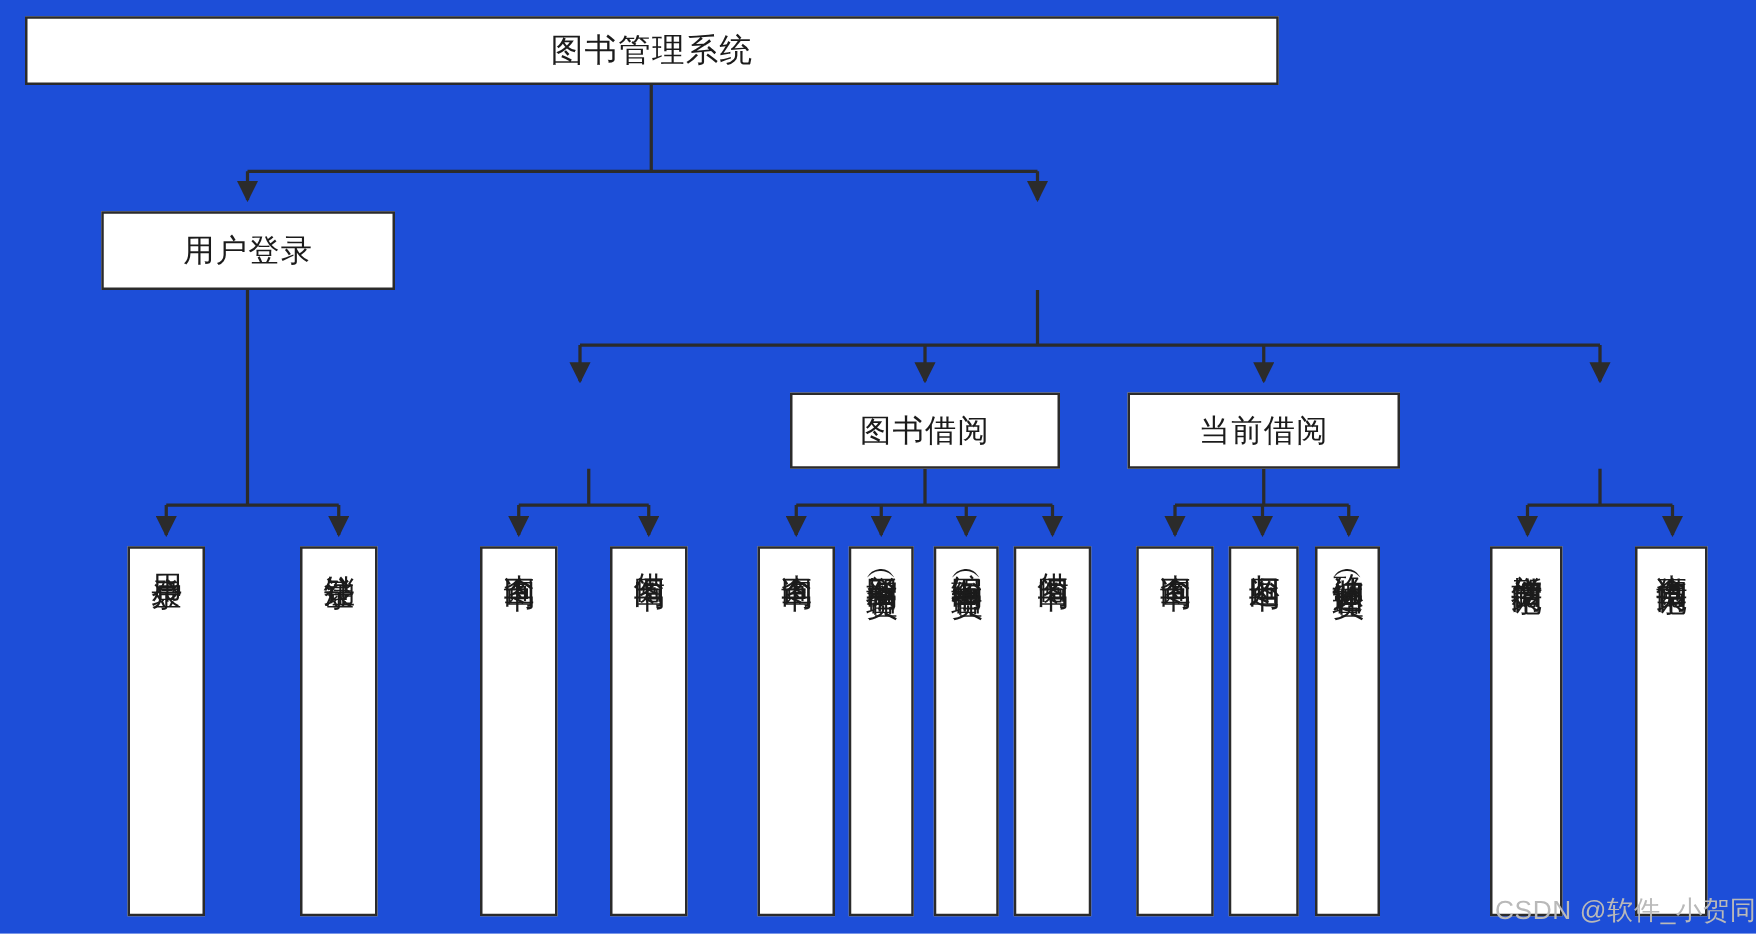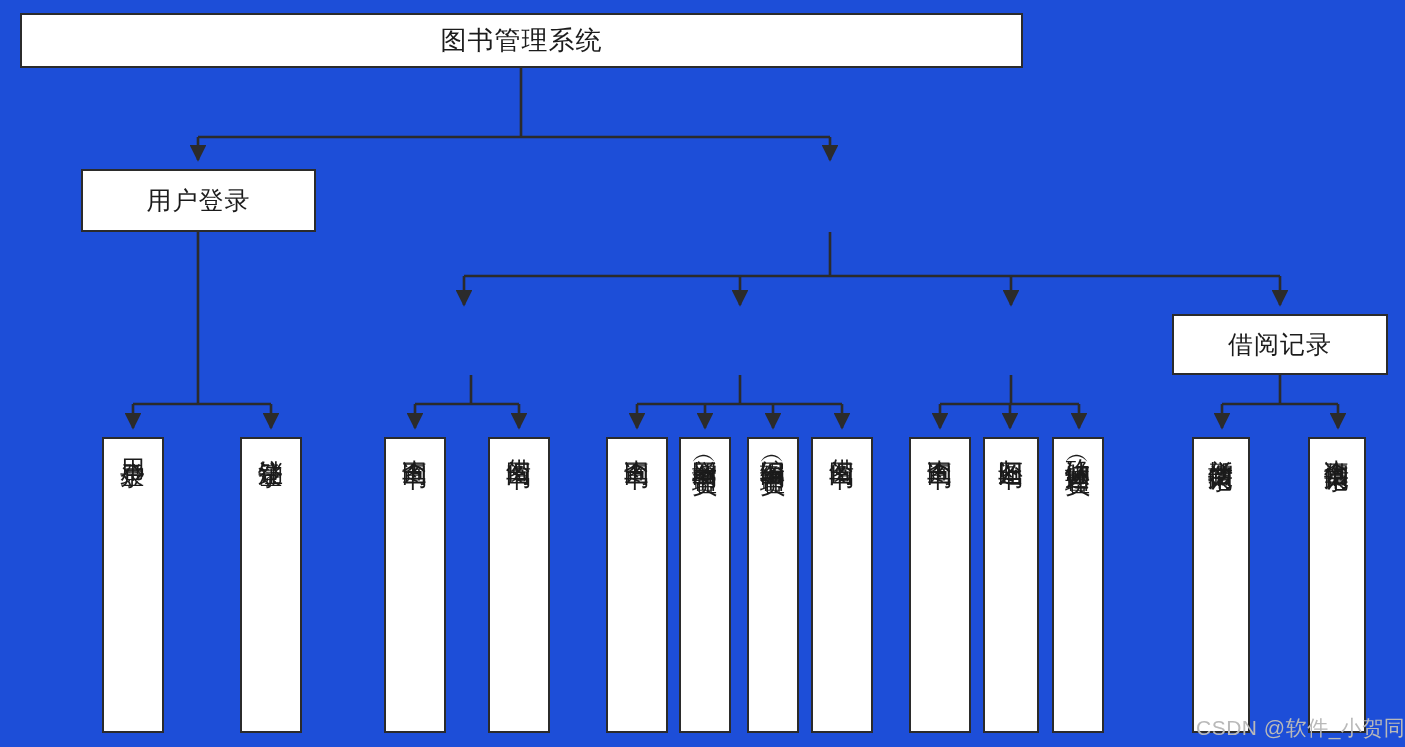--- a/index.html
+++ b/index.html
@@ -121,22 +121,25 @@
   </svg>
 
   <div class="node horiz root" style="left:20px; top:13px; width:1003px; height:55px;">
     <span>图书管理系统</span>
   </div>
 
   <div class="node horiz" style="left:81px; top:169px; width:235px; height:63px;">
     <span>用户登录</span>
   </div>
 
-  <div class="node horiz" style="left:1172px; top:314px; width:216px; height:61px;">
-    <span>借阅记录</span>
+  <div class="node horiz" style="left:632px; top:314px; width:216px; height:61px;">
+    <span>图书借阅</span>
+  </div>
+  <div class="node horiz" style="left:902px; top:314px; width:218px; height:61px;">
+    <span>当前借阅</span>
   </div>
 
   <div class="node leaf" style="left:102px; top:437px; width:62px; height:296px;">
     <span class="vtext">用户登录</span>
   </div>
   <div class="node leaf" style="left:240px; top:437px; width:62px; height:296px;">
     <span class="vtext">注销登录</span>
   </div>
 
   <div class="node leaf" style="left:384px; top:437px; width:62px; height:296px;">

